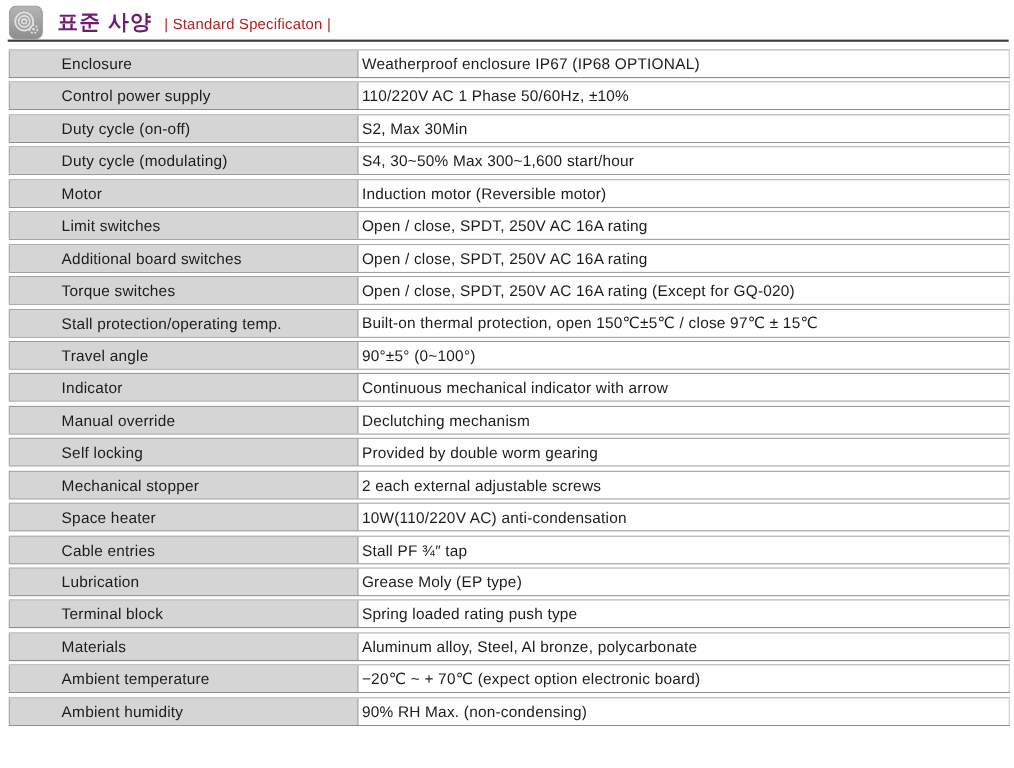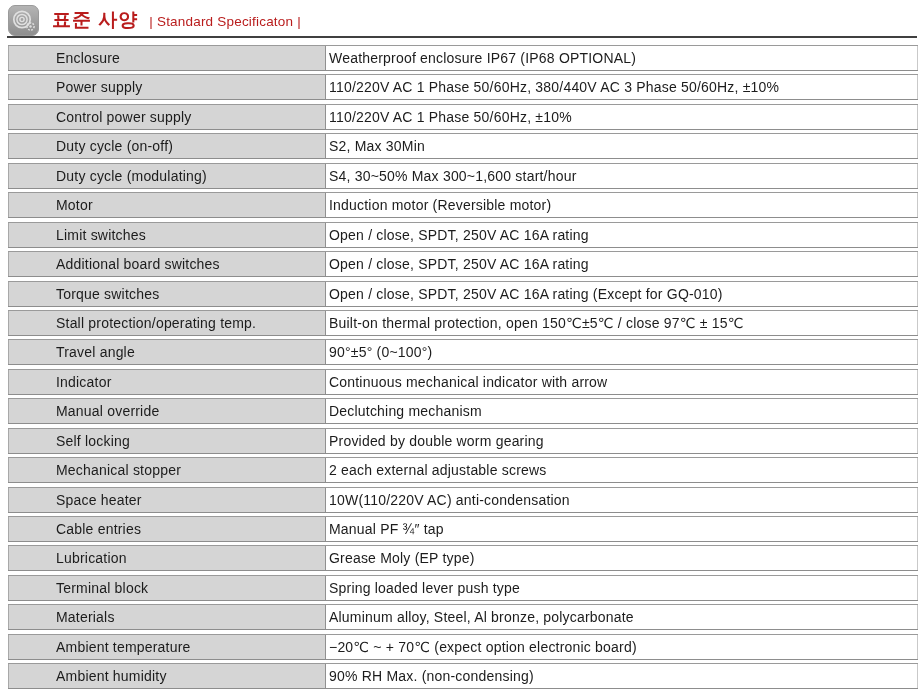--- a/index.html
+++ b/index.html
@@ -8,21 +8,21 @@
     font-family:"Liberation Sans","DejaVu Sans",sans-serif;
     -webkit-font-smoothing:antialiased;
   }
   
   .header{
     position:absolute;left:8px;top:4px;height:32px;
     display:flex;align-items:center;
   }
   .hdr-icon{width:31px;height:31px;flex:0 0 auto;}
   .hdr-title{
-    margin-left:13px;font-size:19px;font-weight:bold;color:#b91c1c;
+    margin-left:13px;font-size:19px;font-weight:bold;color:#701a75;
     letter-spacing:1px;white-space:nowrap;
   }
   .hdr-sub{
     margin-left:11px;font-size:13.5px;color:#b91c1c;
     letter-spacing:.2px;white-space:nowrap;padding-top:3px;
   }
   .hdr-rule{
     position:absolute;left:7px;top:36px;width:910px;height:2px;
     background:#404040;
   }
@@ -70,24 +70,20 @@
   <span class="hdr-sub">| Standard Specificaton |</span>
 </div>
 <div class="hdr-rule"></div>
 
 <div class="spec-table" id="spec-table">
   <div class="row">
     <div class="cell label">Enclosure</div>
     <div class="cell value">Weatherproof enclosure IP67 (IP68 OPTIONAL)</div>
   </div>
 
-  <div class="row">
-    <div class="cell label">Power supply</div>
-    <div class="cell value">110/220V AC 1 Phase 50/60Hz, 380/440V AC 3 Phase 50/60Hz, ±10%</div>
-  </div>
 
   <div class="row">
     <div class="cell label">Control power supply</div>
     <div class="cell value">110/220V AC 1 Phase 50/60Hz, ±10%</div>
   </div>
 
   <div class="row">
     <div class="cell label">Duty cycle (on-off)</div>
     <div class="cell value">S2, Max 30Min</div>
   </div>
@@ -107,21 +103,21 @@
     <div class="cell value">Open / close, SPDT, 250V AC 16A rating</div>
   </div>
 
   <div class="row">
     <div class="cell label">Additional board switches</div>
     <div class="cell value">Open / close, SPDT, 250V AC 16A rating</div>
   </div>
 
   <div class="row">
     <div class="cell label">Torque switches</div>
-    <div class="cell value">Open / close, SPDT, 250V AC 16A rating (Except for GQ-010)</div>
+    <div class="cell value">Open / close, SPDT, 250V AC 16A rating (Except for GQ-020)</div>
   </div>
 
   <div class="row">
     <div class="cell label">Stall protection/operating temp.</div>
     <div class="cell value">Built-on thermal protection, open 150℃±5℃ / close 97℃ ± 15℃</div>
   </div>
 
   <div class="row">
     <div class="cell label">Travel angle</div>
     <div class="cell value">90°±5° (0~100°)</div>
@@ -147,31 +143,31 @@
     <div class="cell value">2 each external adjustable screws</div>
   </div>
 
   <div class="row">
     <div class="cell label">Space heater</div>
     <div class="cell value">10W(110/220V AC) anti-condensation</div>
   </div>
 
   <div class="row">
     <div class="cell label">Cable entries</div>
-    <div class="cell value">Manual PF ¾″ tap</div>
+    <div class="cell value">Stall PF ¾″ tap</div>
   </div>
 
   <div class="row">
     <div class="cell label">Lubrication</div>
     <div class="cell value">Grease Moly (EP type)</div>
   </div>
 
   <div class="row">
     <div class="cell label">Terminal block</div>
-    <div class="cell value">Spring loaded lever push type</div>
+    <div class="cell value">Spring loaded rating push type</div>
   </div>
 
   <div class="row">
     <div class="cell label">Materials</div>
     <div class="cell value">Aluminum alloy, Steel, Al bronze, polycarbonate</div>
   </div>
 
   <div class="row">
     <div class="cell label">Ambient temperature</div>
     <div class="cell value">−20℃ ~ + 70℃ (expect option electronic board)</div>

